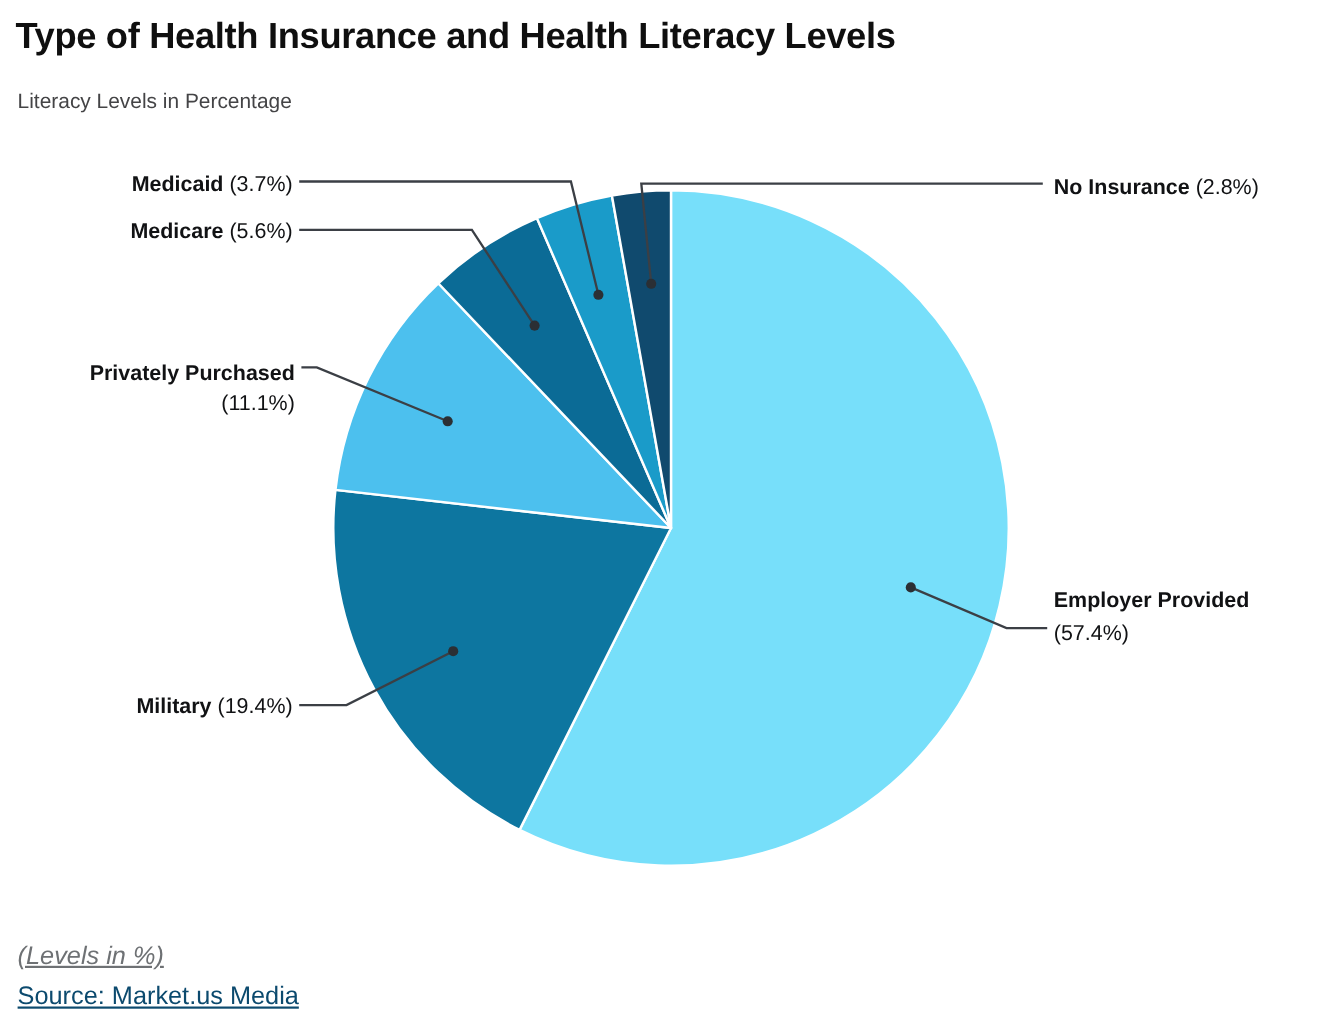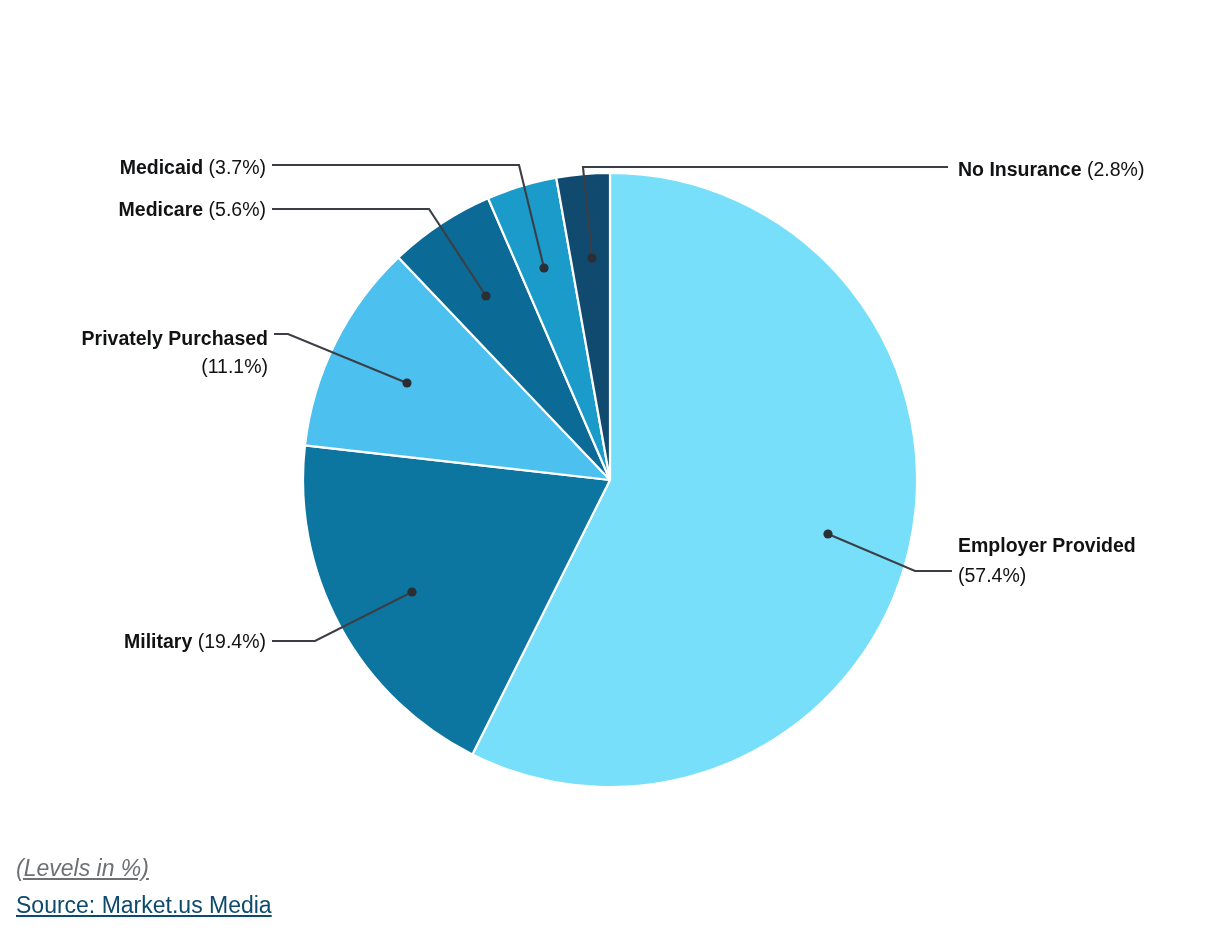--- a/index.html
+++ b/index.html
@@ -85,21 +85,23 @@
     fill: #111214;
   }
   .lbl .nm { font-weight: bold; }
   .lbl .pc { font-weight: normal; }
 </style>
 </head>
 <body>
 
 <div class="page">
 
+  <div id="chart-title">Type of Health Insurance and Health Literacy Levels</div>
 
+  <div id="chart-subtitle">Literacy Levels in Percentage</div>
 
   <div id="plot-area">
     <svg id="pie-svg" width="1220" height="928" viewBox="0 0 1220 928">
       <g id="slices-group">
           <path d="M 610 480 L 610.00 173.00 A 307 307 0 1 1 472.35 754.41 Z" fill="#77dffa" class="slice"></path>
           <path d="M 610 480 L 472.35 754.41 A 307 307 0 0 1 304.96 445.35 Z" fill="#0d76a0" class="slice"></path>
           <path d="M 610 480 L 304.96 445.35 A 307 307 0 0 1 398.44 257.53 Z" fill="#4cc0ee" class="slice"></path>
           <path d="M 610 480 L 398.44 257.53 A 307 307 0 0 1 488.08 198.25 Z" fill="#0b6b96" class="slice"></path>
           <path d="M 610 480 L 488.08 198.25 A 307 307 0 0 1 556.27 177.74 Z" fill="#1a9bc9" class="slice"></path>
           <path d="M 610 480 L 556.27 177.74 A 307 307 0 0 1 610.00 173.00 Z" fill="#104a6e" class="slice"></path>

